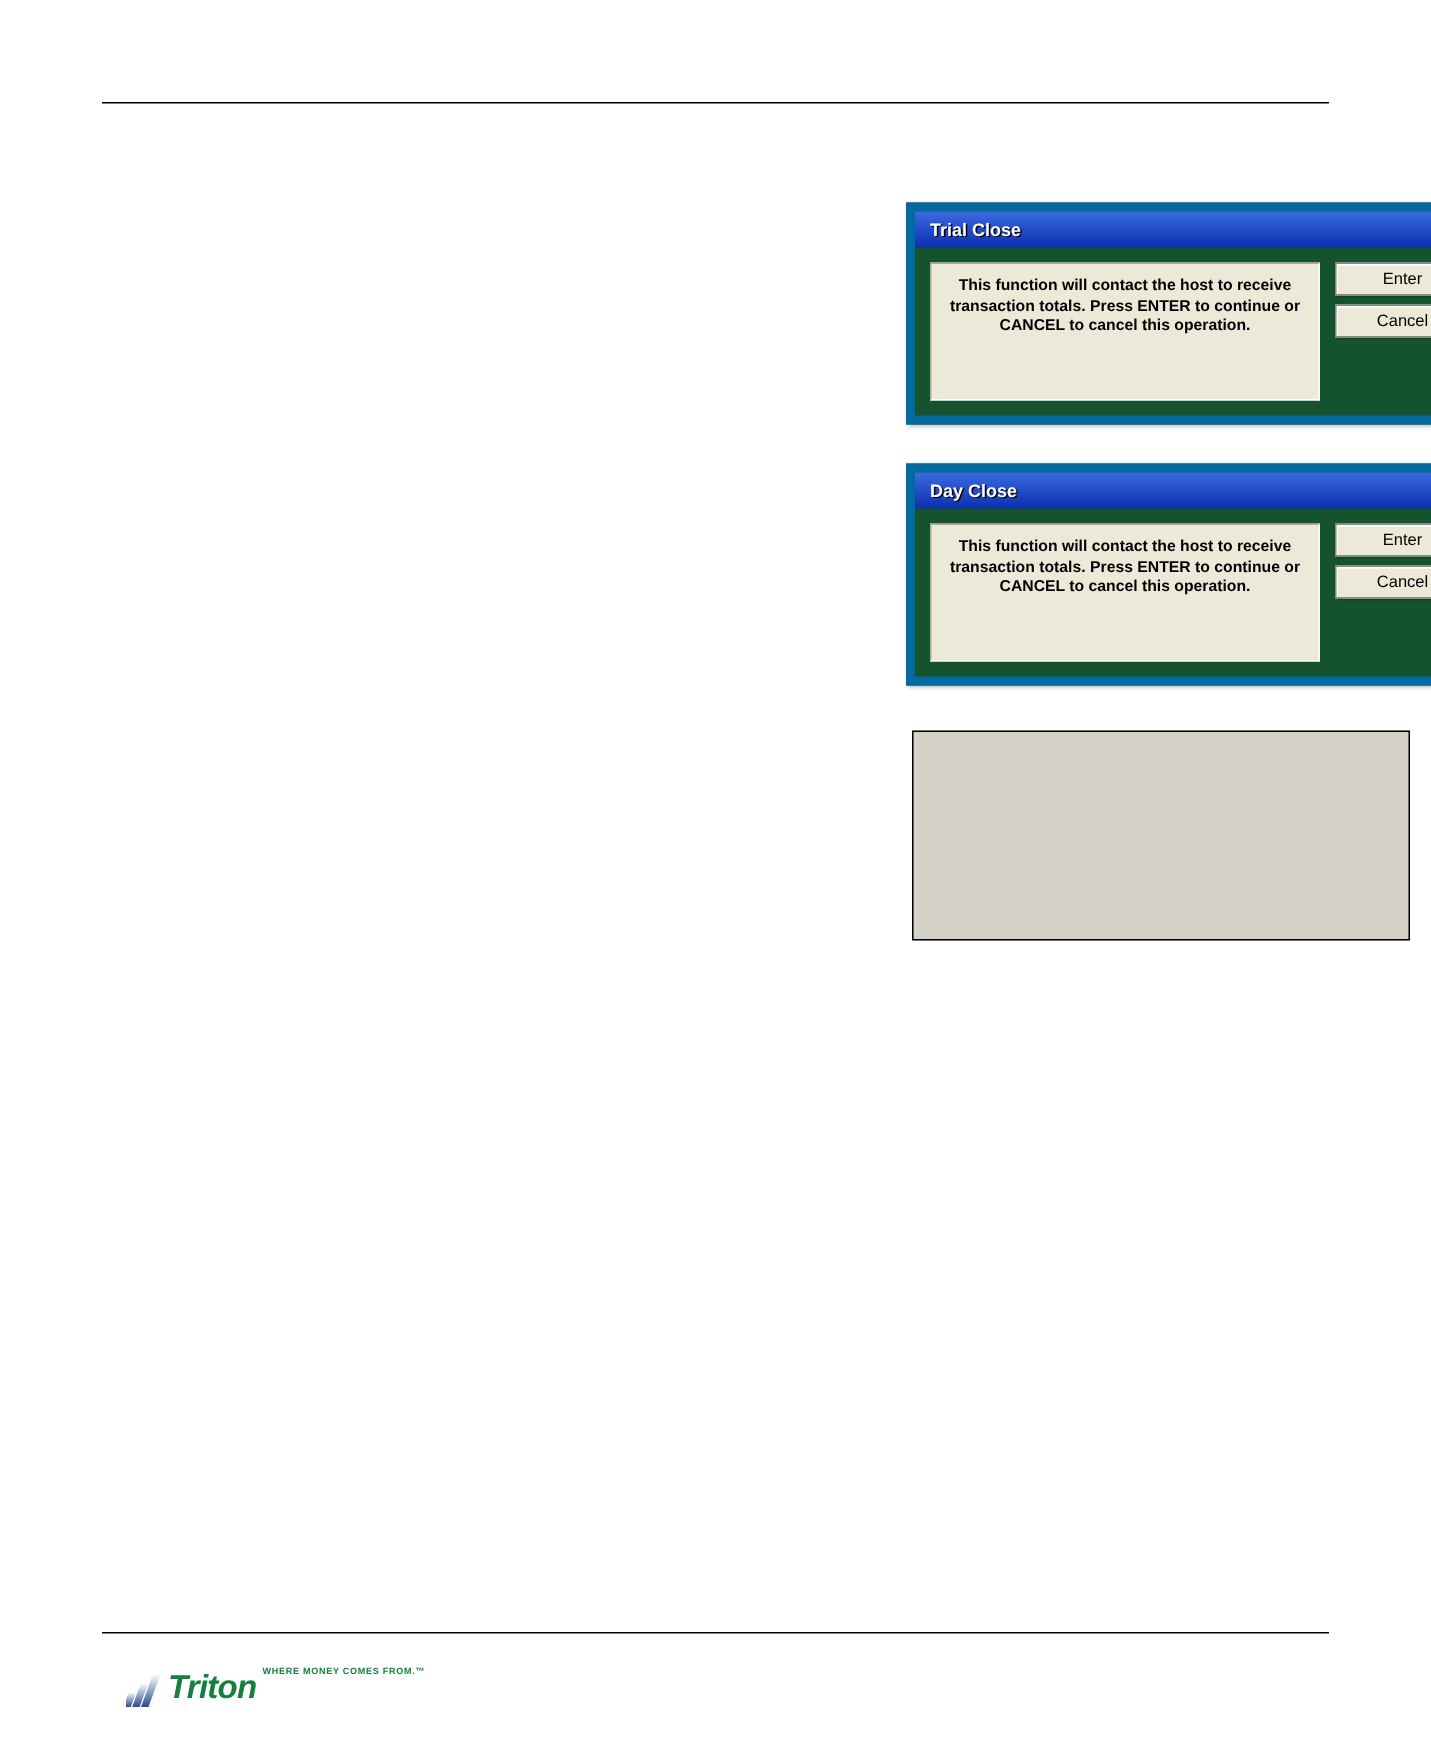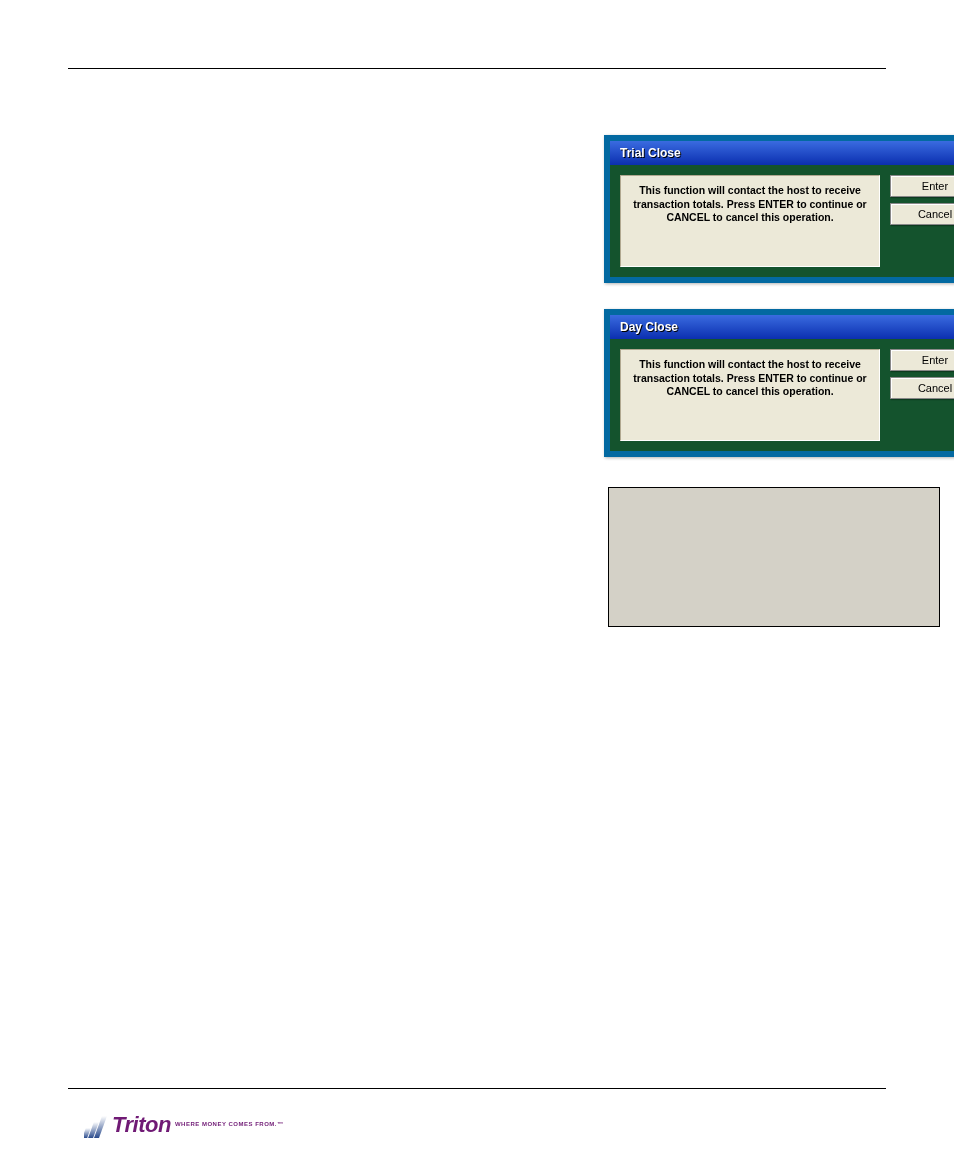--- a/index.html
+++ b/index.html
@@ -87,22 +87,22 @@
     left: 68px;
     right: 68px;
     top: 1088px;
     border-top: 1px solid #000;
   }
   .footer {
     position: absolute;
     left: 84px;
     top: 1112px;
     display: flex;
-    align-items: center;
-    color: #701a75;
+    align-items: flex-start;
+    color: #15803d;
   }
   .logo-bars {
     width: 26px;
     height: 26px;
     position: relative;
     overflow: hidden;
   }
   .logo-bars span {
     position: absolute;
     bottom: 0;

